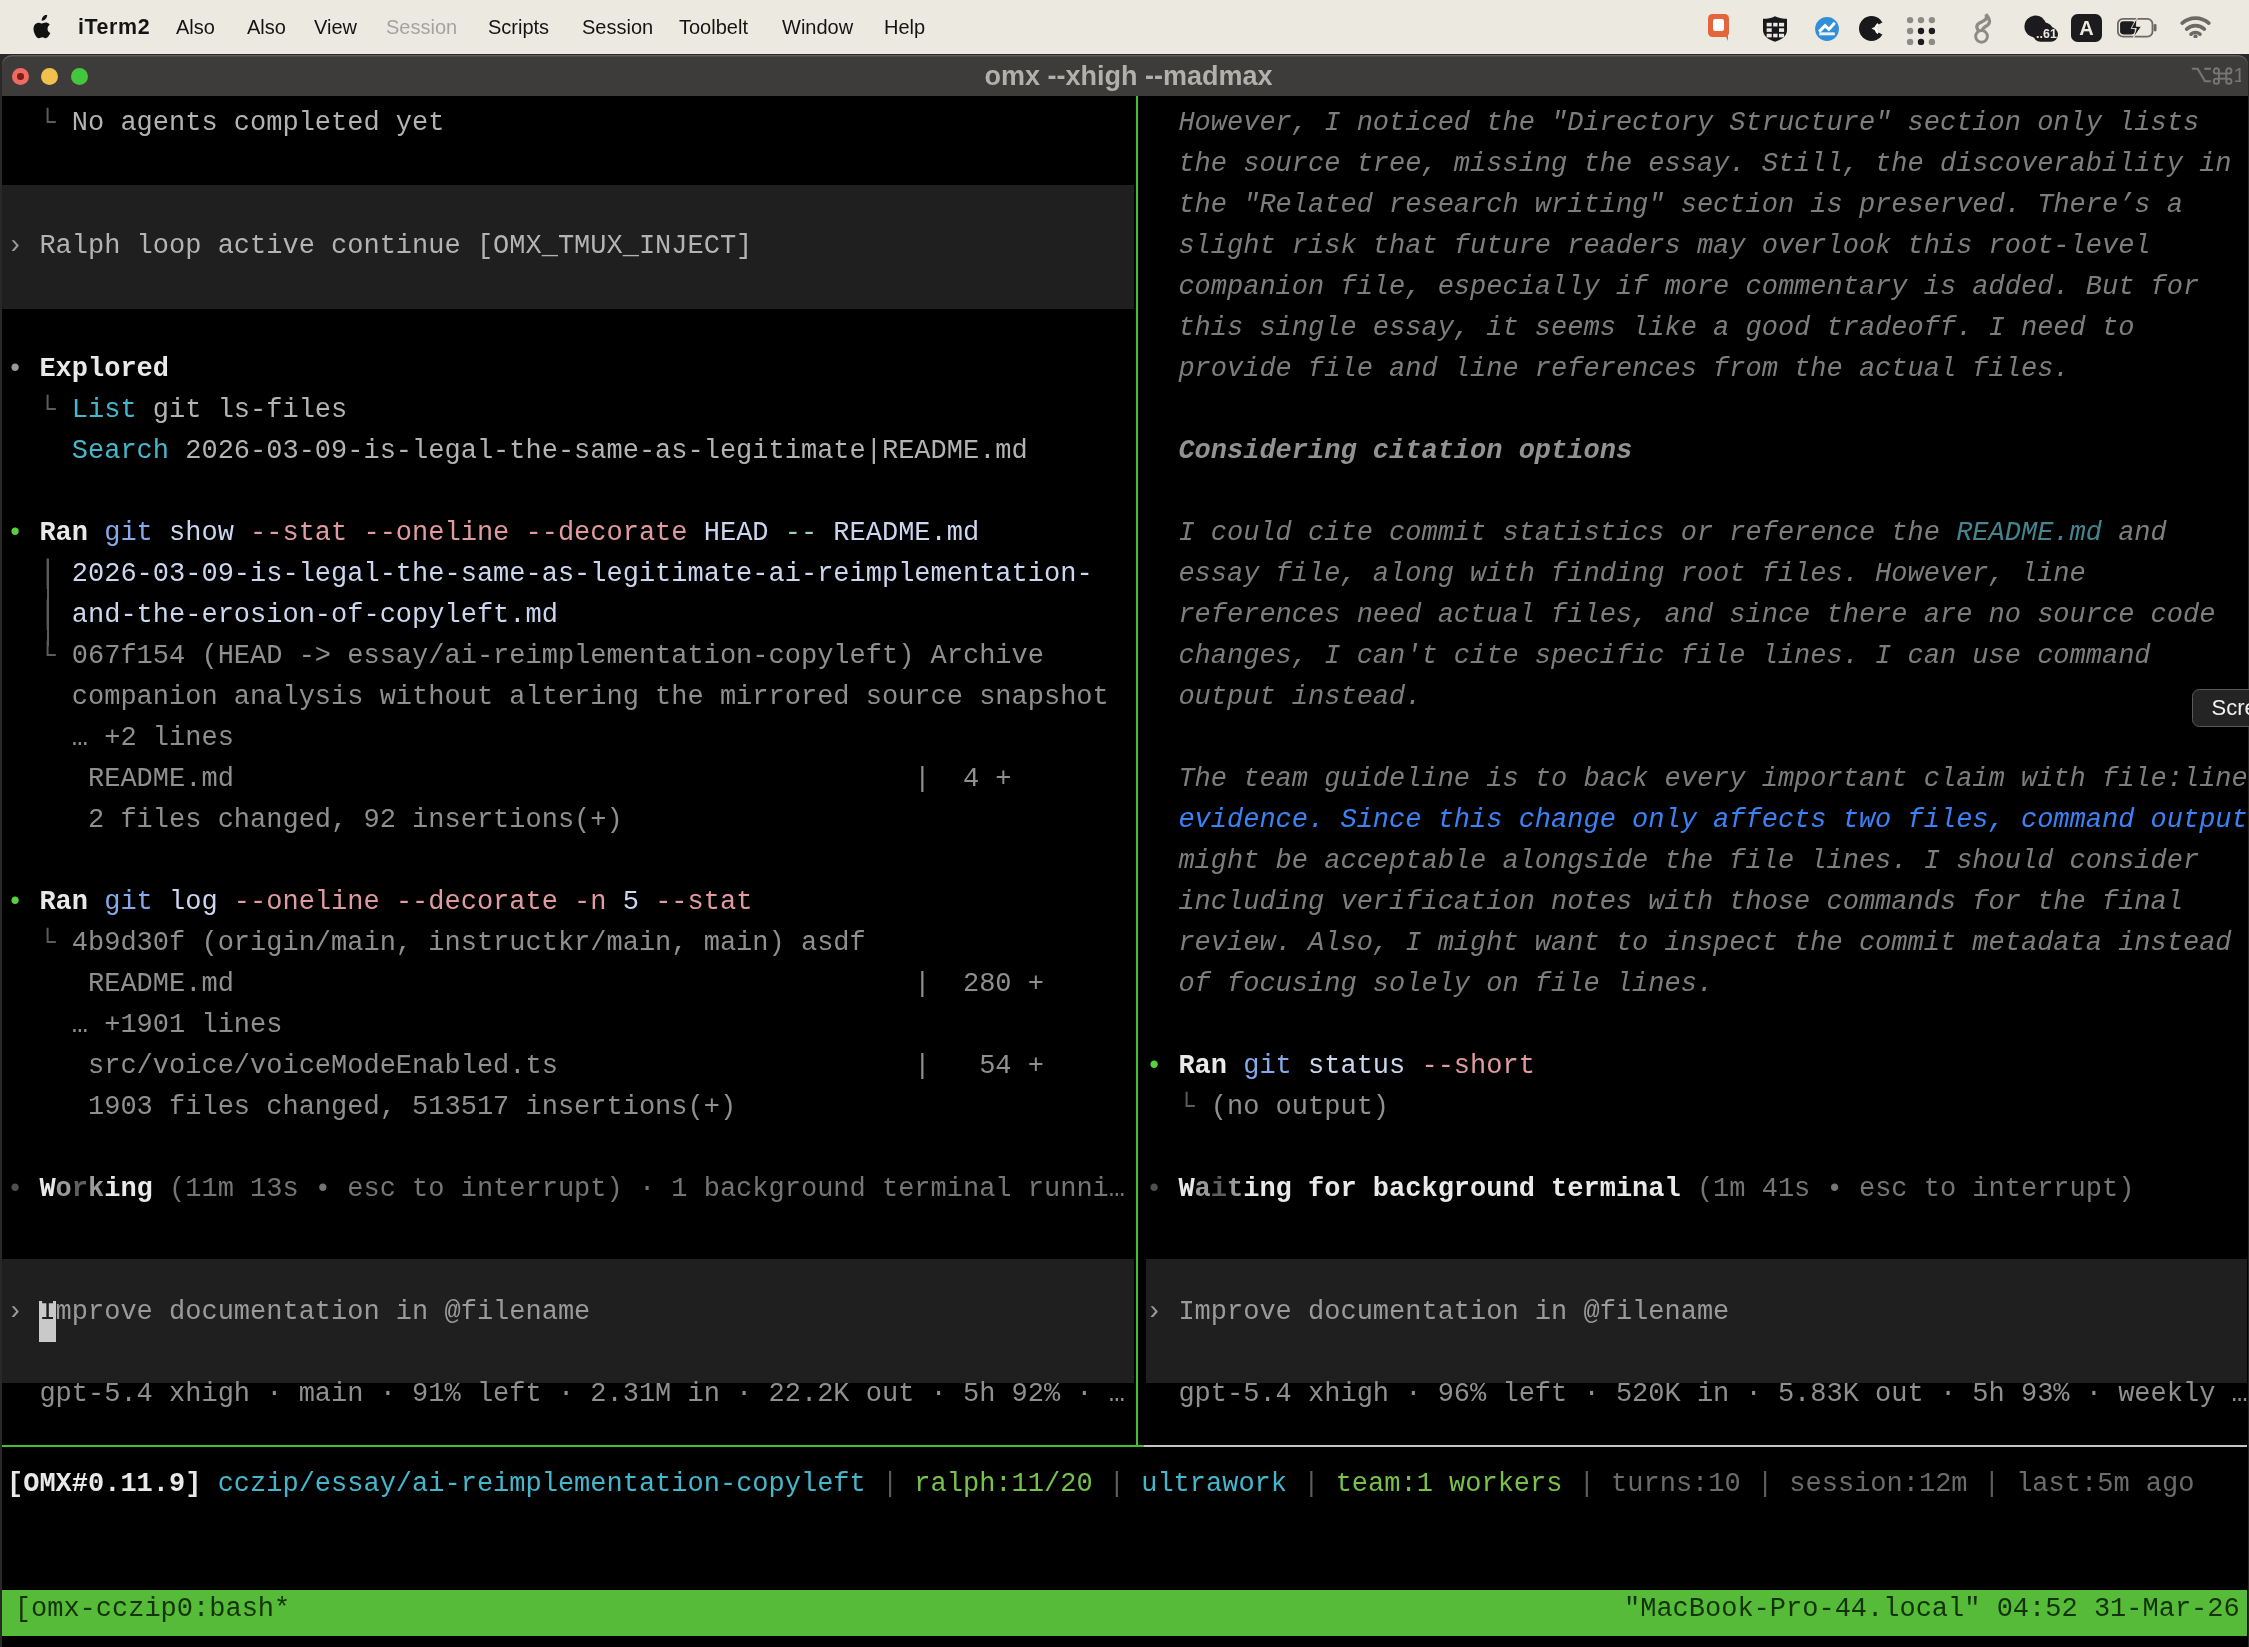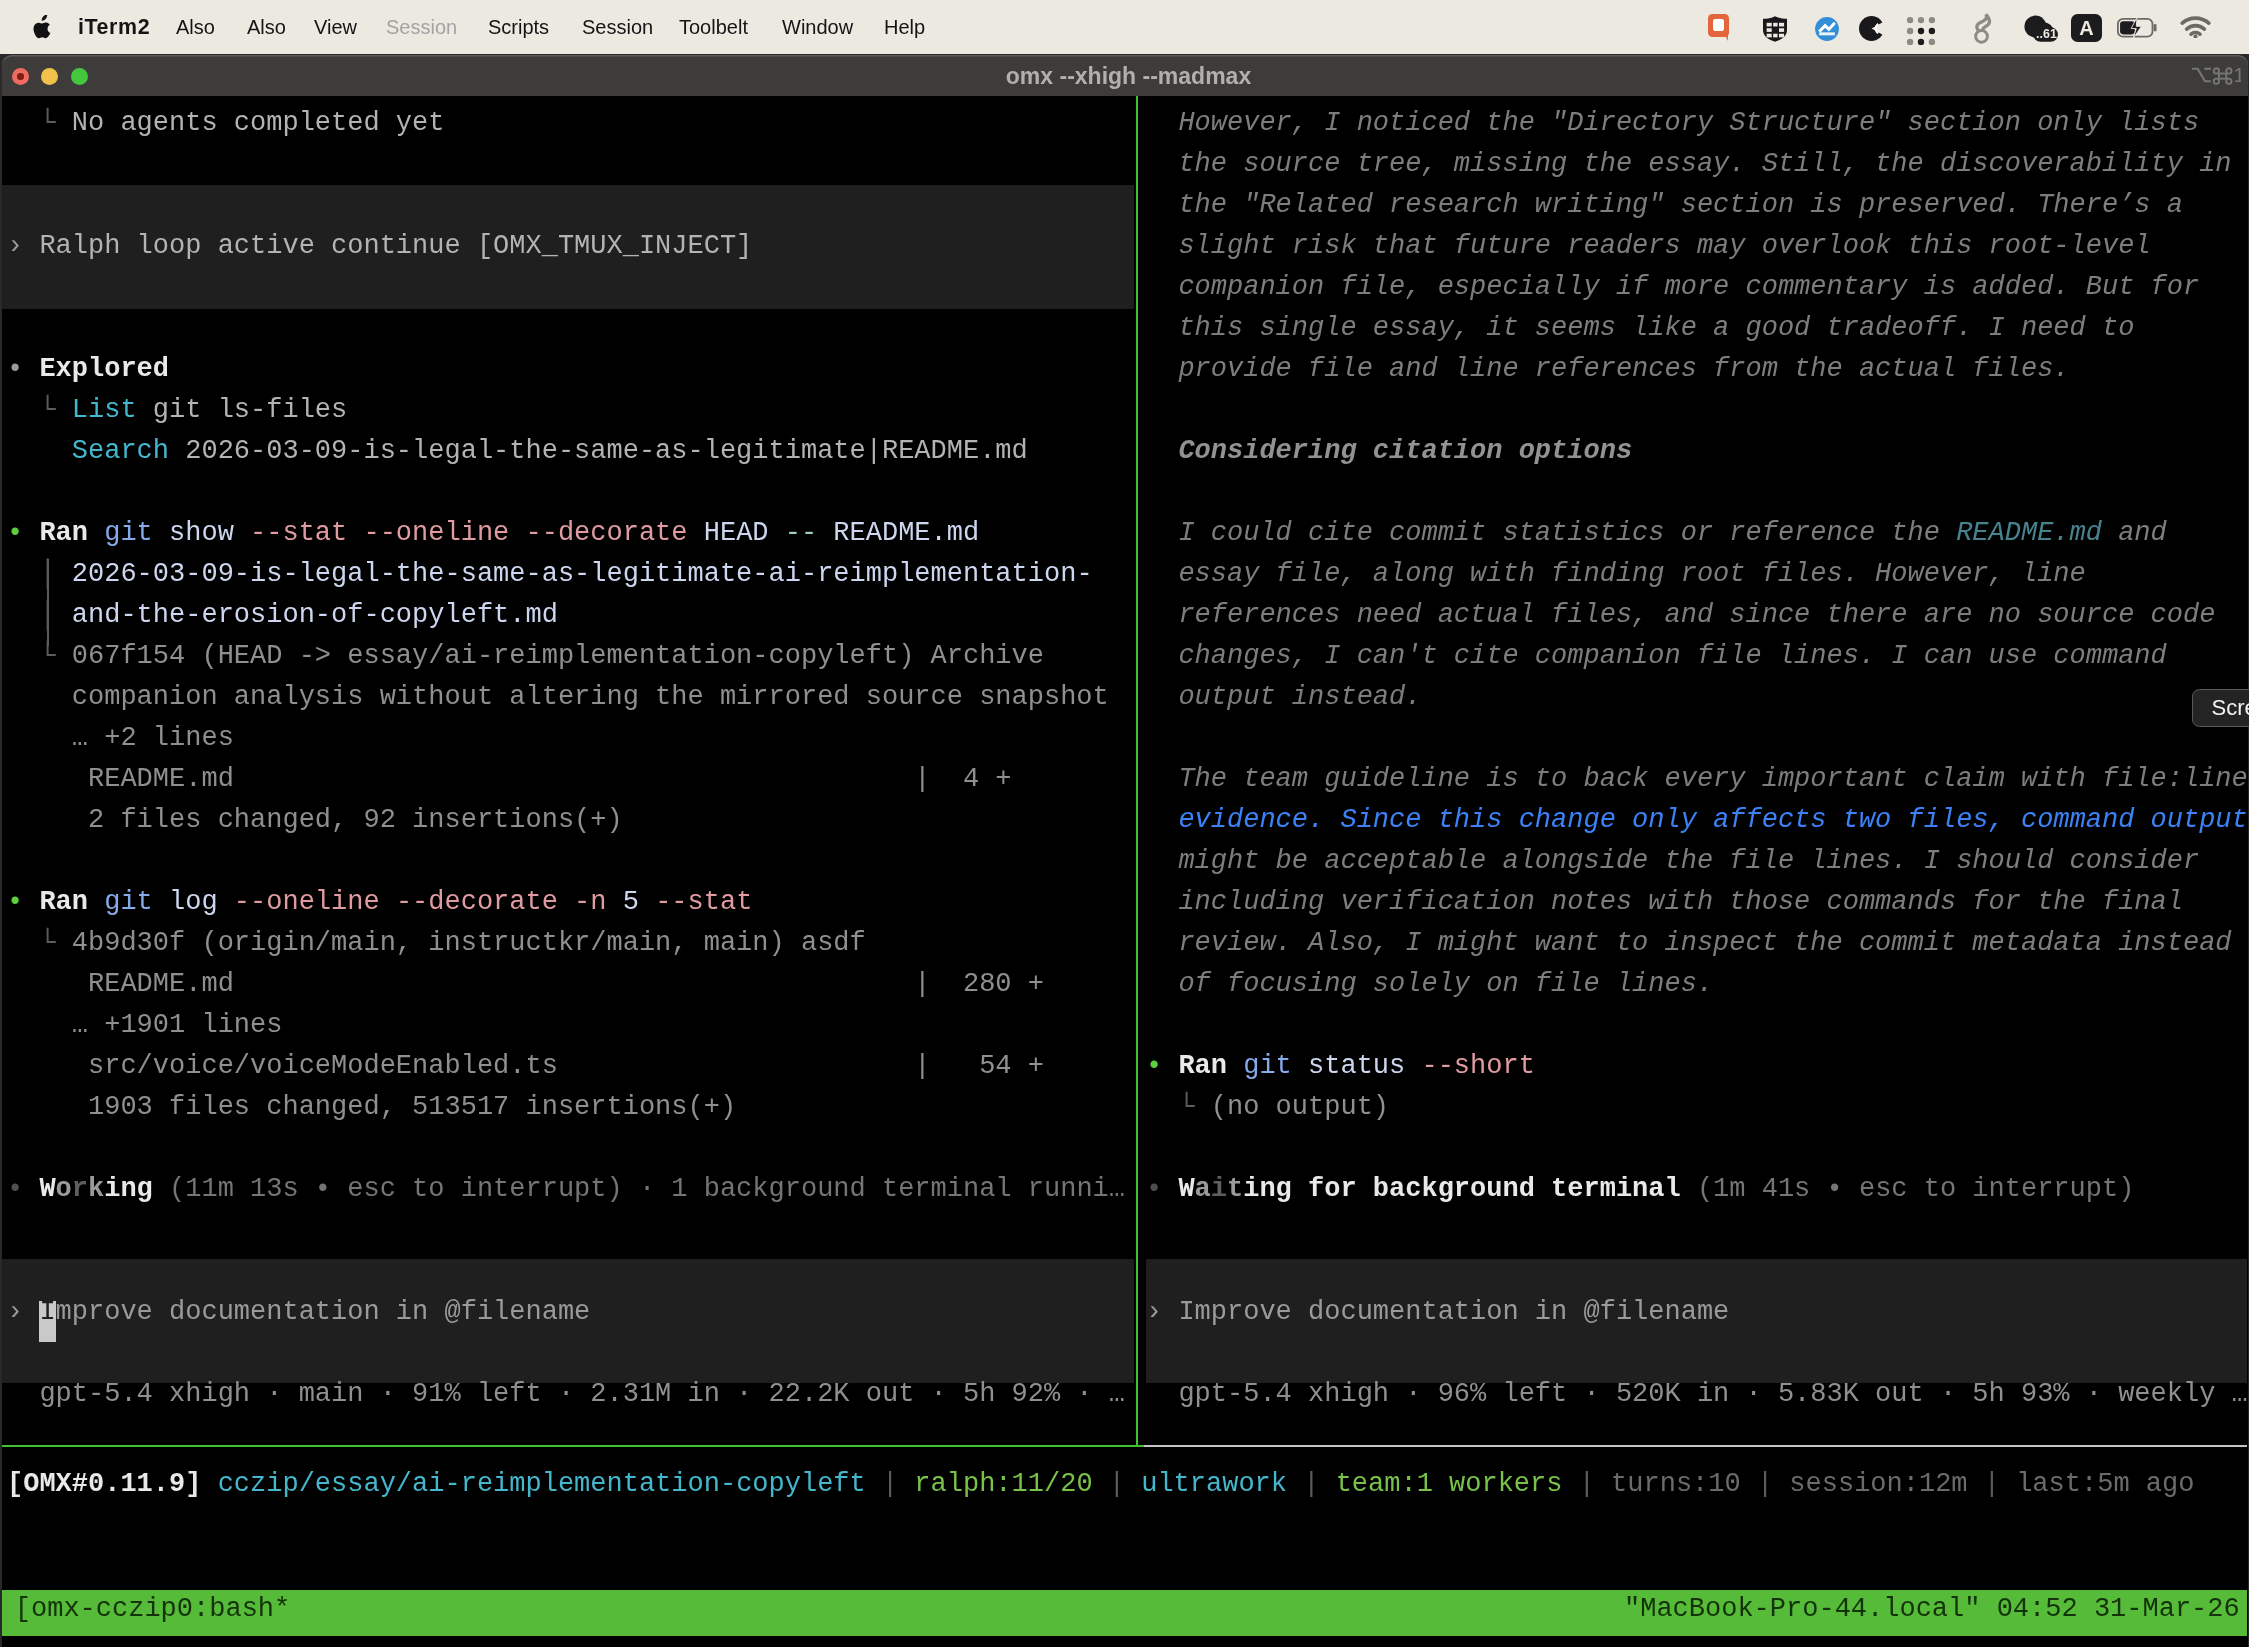--- a/index.html
+++ b/index.html
@@ -107,21 +107,21 @@
       <circle cx="21" cy="29" r="2.8" fill="#6d6a65"></circle>
     </svg>
 </div>
 
 <div class="ab" style="left:2.2px;top:55px;width:2246px;height:1592px;background:#000;border-radius:9.6px 9.6px 0 0"></div>
 <div class="ab" style="left:2.2px;top:55px;width:2246px;height:41px;background:#3d3c3a;border-radius:9.6px 9.6px 0 0;box-shadow:inset 0 1.5px 0 #5d5d5b"></div>
 <div class="ab" style="left:11.8px;top:68px;width:17px;height:17px;border-radius:50%;background:#ee6b63"></div>
 <div class="ab" style="left:17px;top:73px;width:6.6px;height:6.6px;border-radius:50%;background:#7f1d12"></div>
 <div class="ab" style="left:41px;top:68px;width:17px;height:17px;border-radius:50%;background:#f2c14d"></div>
 <div class="ab" style="left:71px;top:68px;width:17px;height:17px;border-radius:50%;background:#45c63f"></div>
-<div class="ab" style="left:907px;top:55px;width:443px;height:41px;line-height:42px;font-size:23px;font-weight:bold;color:#b2b0ad;text-align:center;white-space:nowrap">omx --xhigh --madmax</div>
+<div class="ab" style="left:907px;top:55px;width:443px;height:41px;line-height:42px;font-size:27px;font-weight:bold;color:#b2b0ad;text-align:center;white-space:nowrap">omx --xhigh --madmax</div>
 <div id="shortcut" class="ab" style="left:2191px;top:64px"><svg width="50" height="22" viewBox="0 0 68 30">
       <g stroke="#767674" stroke-width="3" fill="none">
         <path d="M1 6.5h8l10 17h8"></path>
         <path d="M18 6.5h9"></path>
       </g>
       <g stroke="#767674" stroke-width="2.6" fill="none">
         <circle cx="34.5" cy="9.5" r="3.6"></circle>
         <circle cx="51.5" cy="9.5" r="3.6"></circle>
         <circle cx="34.5" cy="23.5" r="3.6"></circle>
         <circle cx="51.5" cy="23.5" r="3.6"></circle>
@@ -180,21 +180,21 @@
 <span class="it" style="color:#7d7d7d">  slight risk that future readers may overlook this root-level</span>
 <span class="it" style="color:#7d7d7d">  companion file, especially if more commentary is added. But for</span>
 <span class="it" style="color:#7d7d7d">  this single essay, it seems like a good tradeoff. I need to</span>
 <span class="it" style="color:#7d7d7d">  provide file and line references from the actual files.</span>
 
 <span class="it b" style="color:#929292">  Considering citation options</span>
 
 <span class="it" style="color:#7d7d7d">  I could cite commit statistics or reference the <span style="color:#47838f">README.md</span> and</span>
 <span class="it" style="color:#7d7d7d">  essay file, along with finding root files. However, line</span>
 <span class="it" style="color:#7d7d7d">  references need actual files, and since there are no source code</span>
-<span class="it" style="color:#7d7d7d">  changes, I can't cite companion file lines. I can use command</span>
+<span class="it" style="color:#7d7d7d">  changes, I can't cite specific file lines. I can use command</span>
 <span class="it" style="color:#7d7d7d">  output instead.</span>
 
 <span class="it" style="color:#7d7d7d">  The team guideline is to back every important claim with file:line</span>
 <span class="it" style="color:#3b82f6">  evidence. Since this change only affects two files, command output</span>
 <span class="it" style="color:#7d7d7d">  might be acceptable alongside the file lines. I should consider</span>
 <span class="it" style="color:#7d7d7d">  including verification notes with those commands for the final</span>
 <span class="it" style="color:#7d7d7d">  review. Also, I might want to inspect the commit metadata instead</span>
 <span class="it" style="color:#7d7d7d">  of focusing solely on file lines.</span>
 
 <span class="gn">•</span> <span class="b w">Ran</span> <span class="bl">git</span> <span class="pa">status</span> <span class="pk">--short</span>

